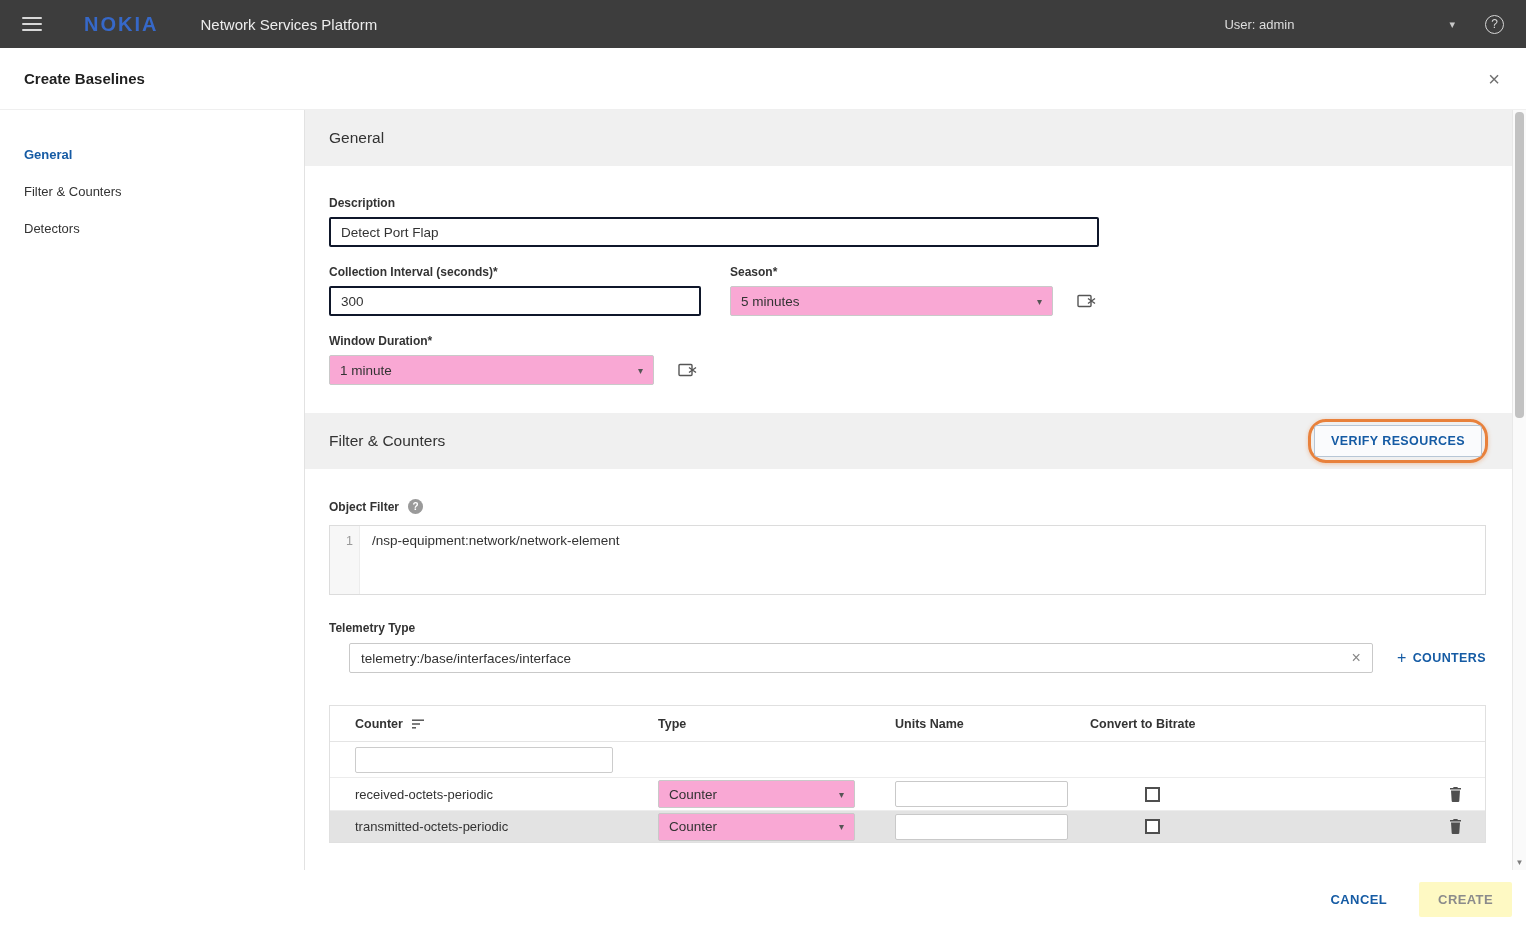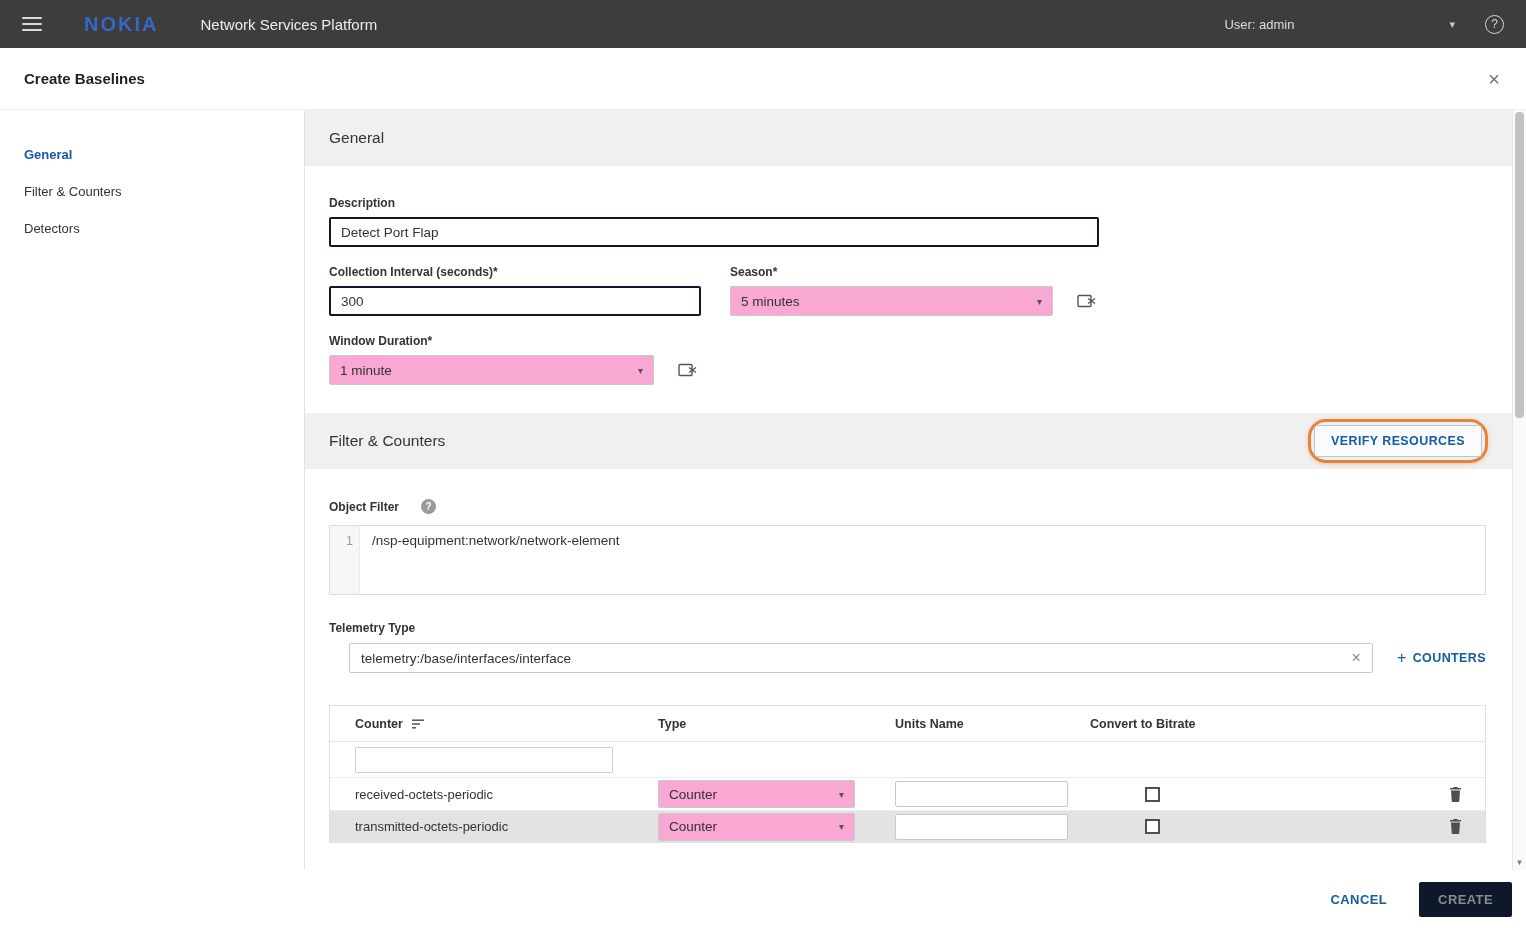--- a/index.html
+++ b/index.html
@@ -54,21 +54,21 @@
   .inline-center { display:flex; align-items:center; }
   .clear-box { margin-left:24px; cursor:pointer; display:flex; align-items:center; }
 
   
   .verify-ring { border:3px solid #e8813c; border-radius:18px; padding:3px; box-shadow:0 1px 4px rgba(232,129,60,.4); background:transparent; }
   .verify-btn { background:#fafbfd; border:1px solid #b7c6d6; border-radius:3px; color:#155ba4;
     font-weight:bold; font-size:12.5px; letter-spacing:.4px; padding:8px 16px; font-family:inherit; cursor:pointer; }
 
   
   .fc-body { padding:30px 26px 0 24px; }
-  .of-label-row { display:flex; align-items:center; gap:22px; margin-bottom:11px; }
+  .of-label-row { display:flex; align-items:center; gap:9px; margin-bottom:11px; }
   .help-circle { width:15px; height:15px; border-radius:50%; background:#9a9a9a; color:#fff; font-size:10px;
     font-weight:bold; display:flex; align-items:center; justify-content:center; cursor:pointer; }
   .code-editor { border:1px solid #dcdcdc; display:flex; height:70px; background:#fff; }
   .gutter { width:30px; background:#f7f7f7; border-right:1px solid #ececec; color:#999; font-size:12.5px;
     text-align:right; padding:8px 6px 0 0; flex:none; }
   .code-text { padding:7px 12px; font-size:13.5px; color:#333; }
 
   .tt-label { margin-top:26px; }
   .tt-row { display:flex; align-items:center; margin-top:8px; }
   .tt-input-wrap { width:1034px; height:30px; border:1px solid #c9c9c9; border-radius:2px; display:flex;
@@ -100,21 +100,21 @@
   
   .vscrollbar { width:14px; background:#fafafa; border-left:1px solid #e8e8e8; position:relative; flex:none; }
   .vthumb { position:absolute; top:2px; left:2px; width:9px; height:306px; background:#c2c2c2; border-radius:4px; cursor:pointer; }
   .vdown { position:absolute; bottom:1px; left:0; width:13px; height:14px; color:#7d7d7d; font-size:8px;
     display:flex; align-items:center; justify-content:center; cursor:pointer; }
 
   
   .footer { position:absolute; bottom:0; left:0; right:0; height:58px; background:#fff; display:flex;
     align-items:center; justify-content:flex-end; gap:32px; padding-right:14px; }
   .cancel-btn { color:#155ba4; font-weight:bold; font-size:13px; letter-spacing:.4px; background:none; border:none; font-family:inherit; cursor:pointer; }
-  .create-btn { background:#0f172a; color:#8b8b8b; font-weight:bold; font-size:13px; letter-spacing:.4px;
+  .create-btn { background:#fef9c3; color:#8b8b8b; font-weight:bold; font-size:13px; letter-spacing:.4px;
     border:none; border-radius:2px; padding:10px 19px; font-family:inherit; cursor:default; }
 </style>
 </head>
 <body>
 
 <header class="topbar">
   <div class="hamburger">
       <span></span>
       <span></span>
       <span></span>

